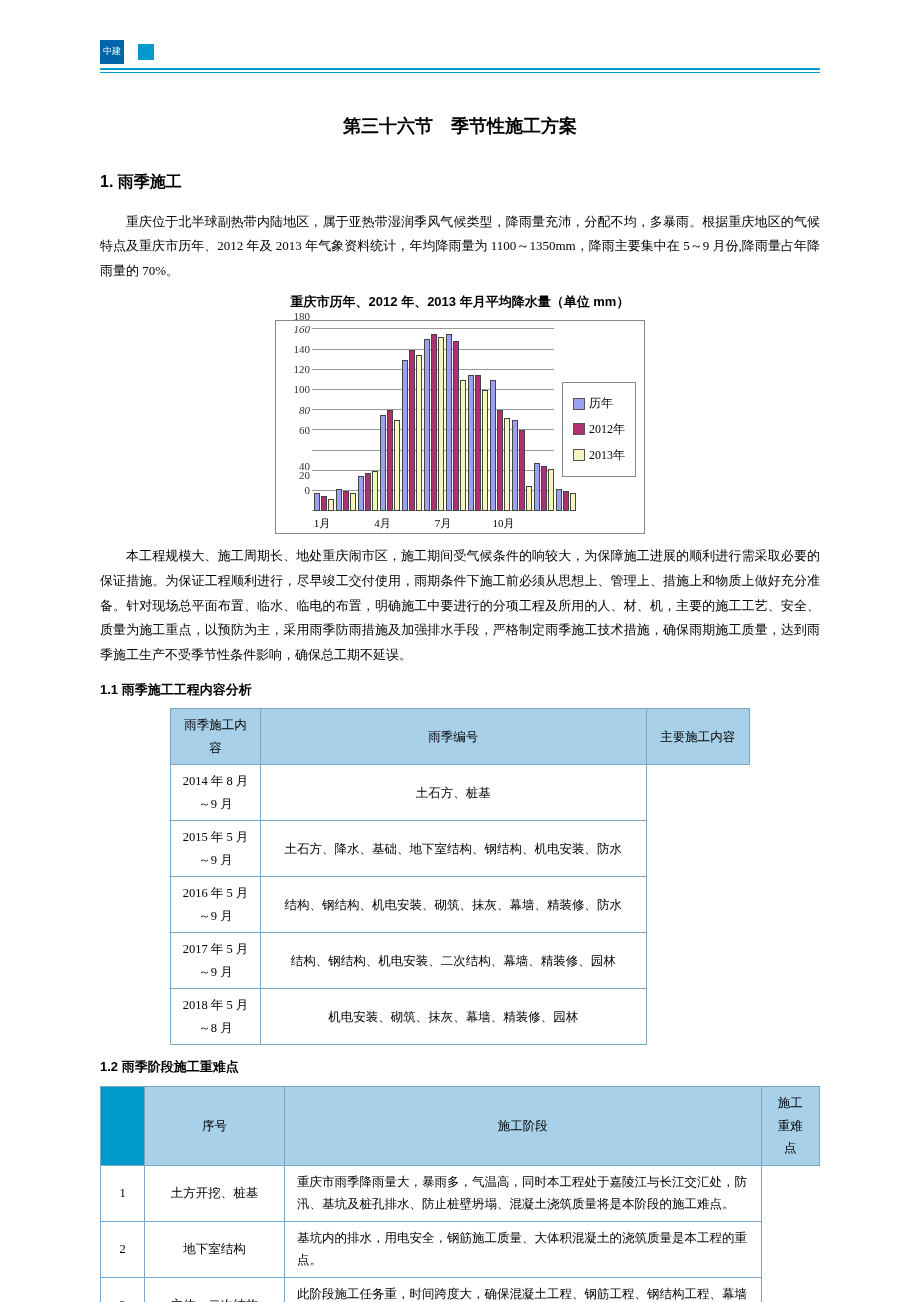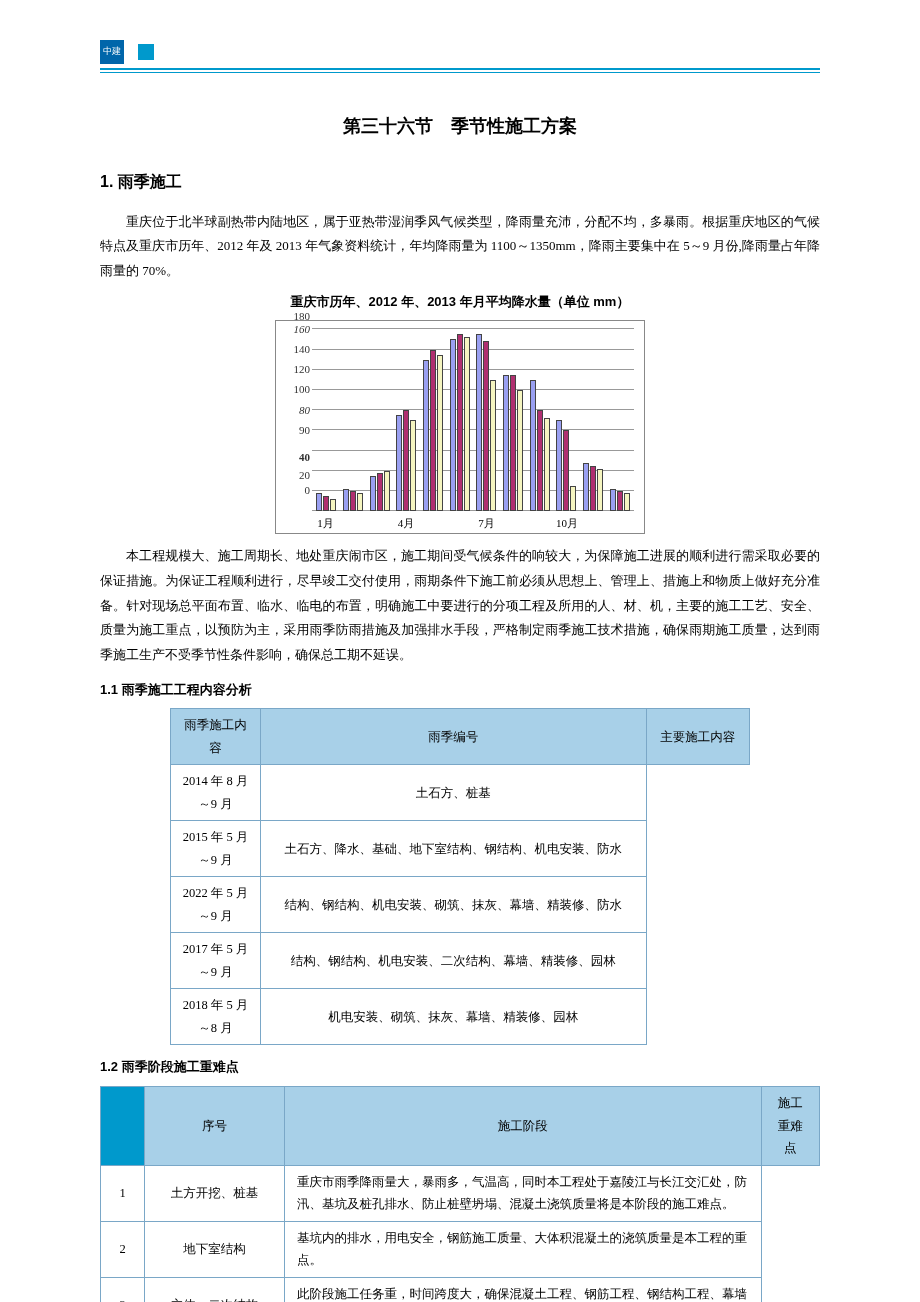--- a/index.html
+++ b/index.html
@@ -60,22 +60,22 @@
 <div class="h1sec">1.  雨季施工</div>
 <p class="body-p">重庆位于北半球副热带内陆地区，属于亚热带湿润季风气候类型，降雨量充沛，分配不均，多暴雨。根据重庆地区的气候特点及重庆市历年、2012 年及 2013 年气象资料统计，年均降雨量为 1100～1350mm，降雨主要集中在 5～9 月份,降雨量占年降雨量的 70%。</p>
 
 <div class="chart-title">重庆市历年、2012 年、2013 年月平均降水量（单位 mm）</div>
 
 <div class="chart-frame">
   <div class="chart-inner">
     <div id="yticks">
         <div class="ytick" style="bottom: 18px;">0</div>
         <div class="ytick" style="bottom: 33px;">20</div>
-        <div class="ytick" style="bottom: 51px; font-weight: bold;">40</div>
-        <div class="ytick" style="bottom: 78.6667px;">90</div>
+        <div class="ytick" style="bottom: 42px;">40</div>
+        <div class="ytick" style="bottom: 78.6667px;">60</div>
         <div class="ytick" style="bottom: 98.8889px; font-style: italic;">80</div>
         <div class="ytick" style="bottom: 119.111px; text-align: right;">100</div>
         <div class="ytick" style="bottom: 139.333px;">120</div>
         <div class="ytick" style="bottom: 159.556px;">140</div>
         <div class="ytick" style="bottom: 179.778px; font-style: italic;">160</div>
         <div class="ytick" style="bottom: 192px;">180</div>
       </div>
     <div class="chart-plot" id="plot">
       <div id="grids">
           <div class="chart-grid" style="bottom: 0px;"></div>
@@ -152,20 +152,34 @@
           </div>
         </div>
     </div>
     <div class="xticks" id="xticks">
         <div class="xtick" style="left: 4.16667%;">1月</div>
         <div class="xtick" style="left: 29.1667%;">4月</div>
         <div class="xtick" style="left: 54.1667%;">7月</div>
         <div class="xtick" style="left: 79.1667%;">10月</div>
       </div>
   </div>
+  <div class="legend">
+    <div class="legend-row">
+        <span class="swatch s1"></span>
+        <span>历年</span>
+      </div>
+    <div class="legend-row">
+        <span class="swatch s2"></span>
+        <span>2012年</span>
+      </div>
+    <div class="legend-row">
+        <span class="swatch s3"></span>
+        <span>2013年</span>
+      </div>
+  </div>
 </div>
 
 <p class="body-p">本工程规模大、施工周期长、地处重庆闹市区，施工期间受气候条件的响较大，为保障施工进展的顺利进行需采取必要的保证措施。为保证工程顺利进行，尽早竣工交付使用，雨期条件下施工前必须从思想上、管理上、措施上和物质上做好充分准备。针对现场总平面布置、临水、临电的布置，明确施工中要进行的分项工程及所用的人、材、机，主要的施工工艺、安全、质量为施工重点，以预防为主，采用雨季防雨措施及加强排水手段，严格制定雨季施工技术措施，确保雨期施工质量，达到雨季施工生产不受季节性条件影响，确保总工期不延误。</p>
 
 <div class="h2sec">1.1  雨季施工工程内容分析</div>
 
 <table class="tbl1">
   <tbody>
       <tr>
     <th class="lbl" rowspan="6">雨季施工内容</th>
@@ -176,21 +190,21 @@
     <tbody id="t1body">
       <tr>
         <td>2014 年 8 月～9 月</td>
         <td>土石方、桩基</td>
       </tr>
       <tr>
         <td>2015 年 5 月～9 月</td>
         <td>土石方、降水、基础、地下室结构、钢结构、机电安装、防水</td>
       </tr>
       <tr>
-        <td>2022 年 5 月～9 月</td>
+        <td>2016 年 5 月～9 月</td>
         <td>结构、钢结构、机电安装、砌筑、抹灰、幕墙、精装修、防水</td>
       </tr>
       <tr>
         <td>2017 年 5 月～9 月</td>
         <td>结构、钢结构、机电安装、二次结构、幕墙、精装修、园林</td>
       </tr>
       <tr>
         <td>2018 年 5 月～8 月</td>
         <td>机电安装、砌筑、抹灰、幕墙、精装修、园林</td>
       </tr>

